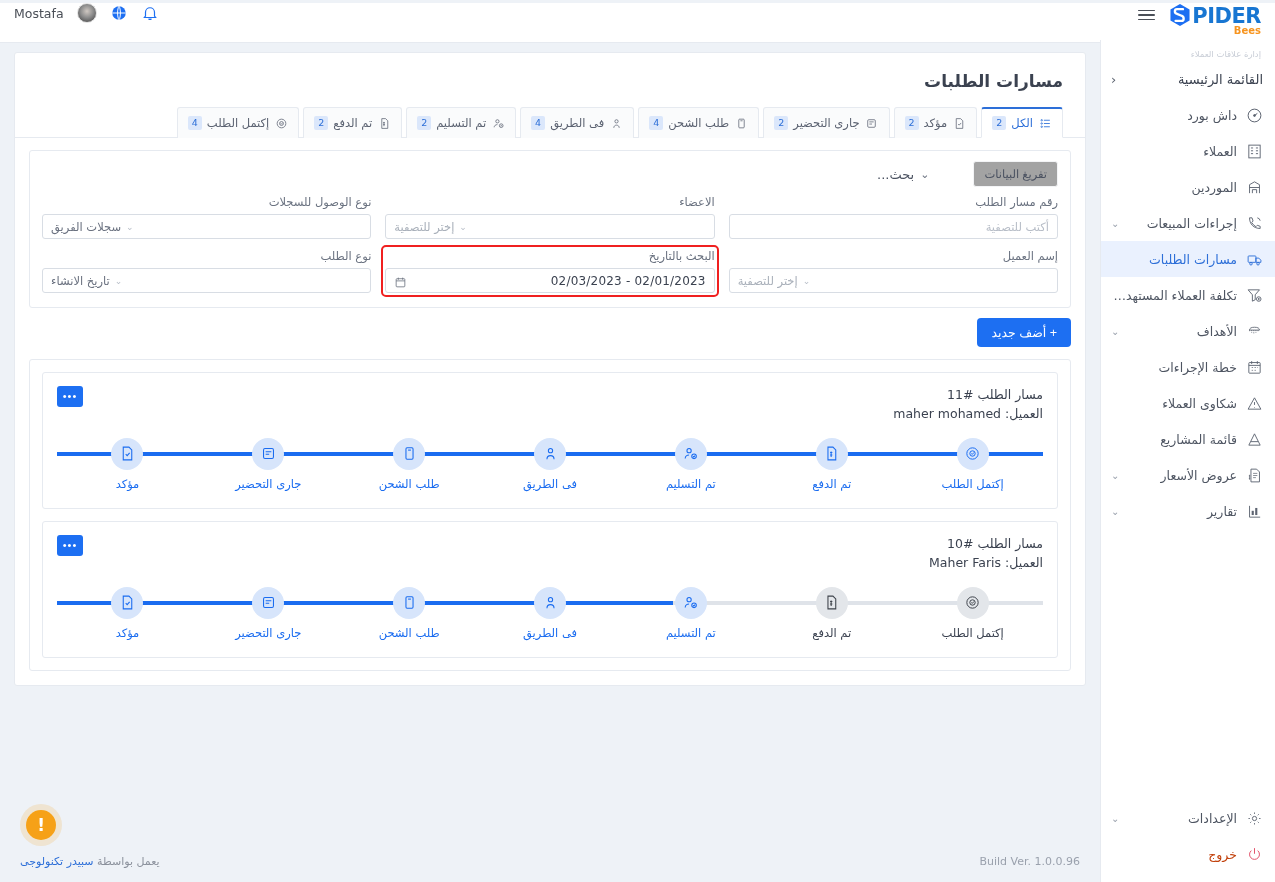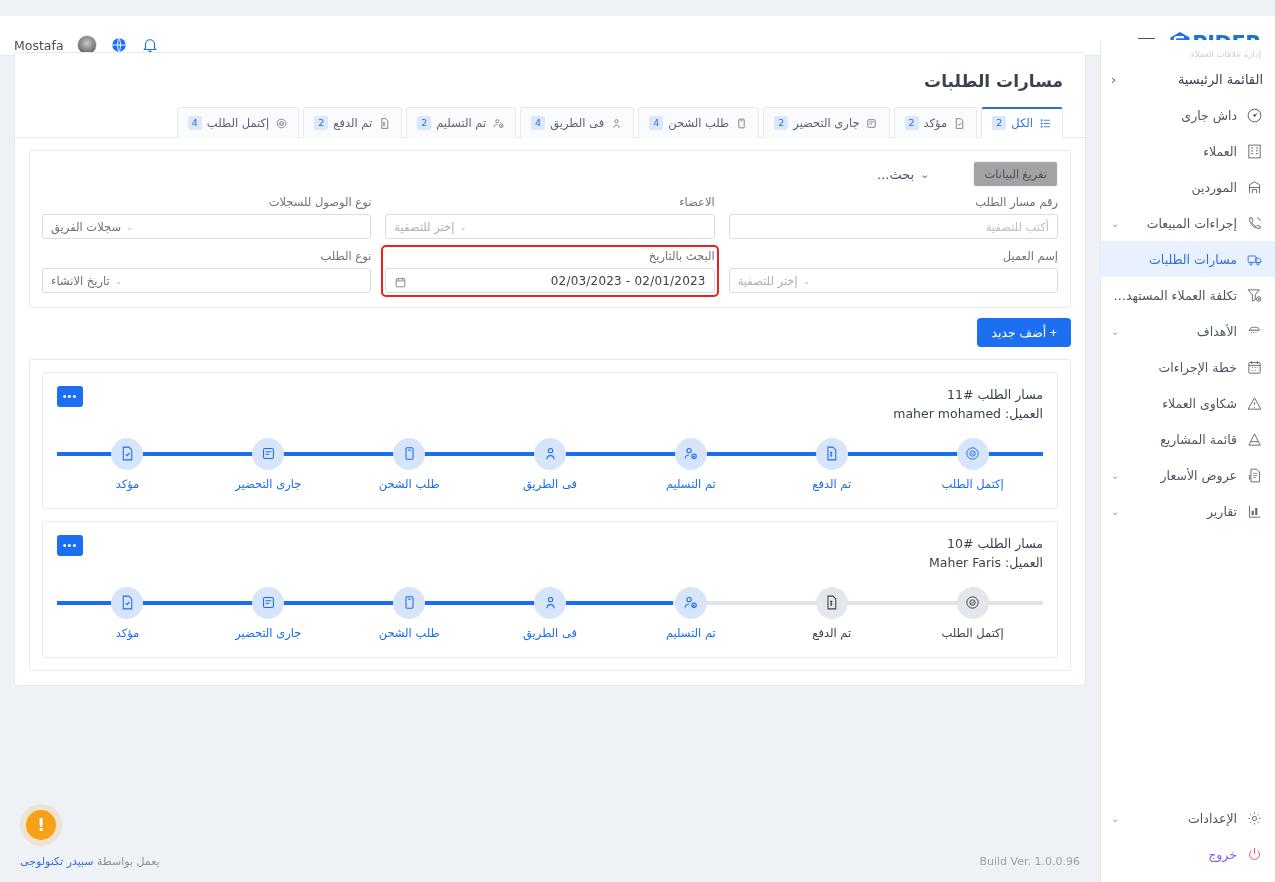--- a/index.html
+++ b/index.html
@@ -6,23 +6,23 @@
   html, body {
     width: 1275px; height: 882px;
     font-family: "DejaVu Sans", "Liberation Sans", sans-serif;
     background: #eef2f7;
     overflow: hidden;
   }
   body { position: relative; }
 
   
   .topbar {
-    position: absolute; top: 16px; left: 0; width: 1275px; height: 40px;
+    position: absolute; top: 3px; left: 0; width: 1275px; height: 40px;
     background: #ffffff; border-bottom: 1px solid #e6eaf0;
-    display: flex; align-items: flex-end; justify-content: space-between;
+    display: flex; align-items: flex-start; justify-content: space-between;
     padding: 0 14px;
     direction: ltr;
   }
   .topbar-left { display: flex; align-items: center; gap: 13px; }
   .user-name { font-size: 12.5px; color: #4a4f57; }
   .avatar {
     width: 20px; height: 20px; border-radius: 50%;
     background: radial-gradient(circle at 50% 40%, #cfc8c2 0%, #8d8d8d 45%, #3a3a3a 100%);
     border: 1px solid #e2e2e2;
   }
@@ -50,21 +50,21 @@
     display: flex; align-items: center; height: 36px;
     padding: 0 12px 0 10px; gap: 8px; cursor: pointer;
     direction: rtl; position: relative;
   }
   .nav-item .nav-ic { width: 18px; height: 18px; flex: 0 0 18px; display:flex; align-items:center; justify-content:center; color: #5c6370; }
   .nav-item .nav-label { font-size: 12.5px; color: #4e5562; white-space: nowrap; overflow: hidden; text-overflow: ellipsis; flex:1; }
   .nav-item .nav-chev { margin-right: auto; color: #9aa1ad; font-size: 10px; }
   .nav-item.active { background: #eaf1fe; }
   .nav-item.active .nav-label { color: #2d6fd8; }
   .nav-item.active .nav-ic { color: #2d6fd8; }
-  .nav-item.logout .nav-label { color: #8b5cf6; }
+  .nav-item.logout .nav-label { color: #c2410c; }
   .nav-item.logout .nav-ic { color: #e2536b; }
   .nav-item.root .nav-label { color: #3b4250; font-size: 13px; }
   .nav-chev-left { color:#5c6370; font-size: 13px; }
 
   
   .main {
     position: absolute; top: 40px; right: 175px; width: 1100px; height: 842px;
     padding: 12px 14px 0 14px;
   }
   .page-card {
@@ -233,21 +233,21 @@
     </div>
 
     <div class="nav-item">
       <span class="nav-ic">
         <svg viewBox="0 0 24 24" width="17" height="17" fill="none" stroke="currentColor" stroke-width="1.4">
           <circle cx="12" cy="12" r="9"></circle>
             <path d="M12 12l4-3"></path>
             <circle cx="12" cy="12" r="1.3" fill="currentColor"></circle>
         </svg>
       </span>
-      <span class="nav-label">داش جارى</span>
+      <span class="nav-label">داش بورد</span>
     </div>
 
     <div class="nav-item">
       <span class="nav-ic">
         <svg viewBox="0 0 24 24" width="17" height="17" fill="none" stroke="currentColor" stroke-width="1.3">
           <rect x="4" y="3" width="16" height="18"></rect>
             <path d="M7 7h3M14 7h3M7 11h3M14 11h3M7 15h3M14 15h3"></path>
         </svg>
       </span>
       <span class="nav-label">العملاء</span>

